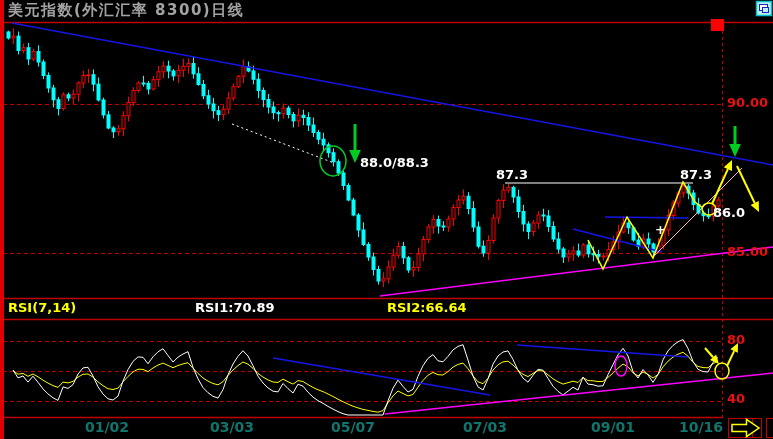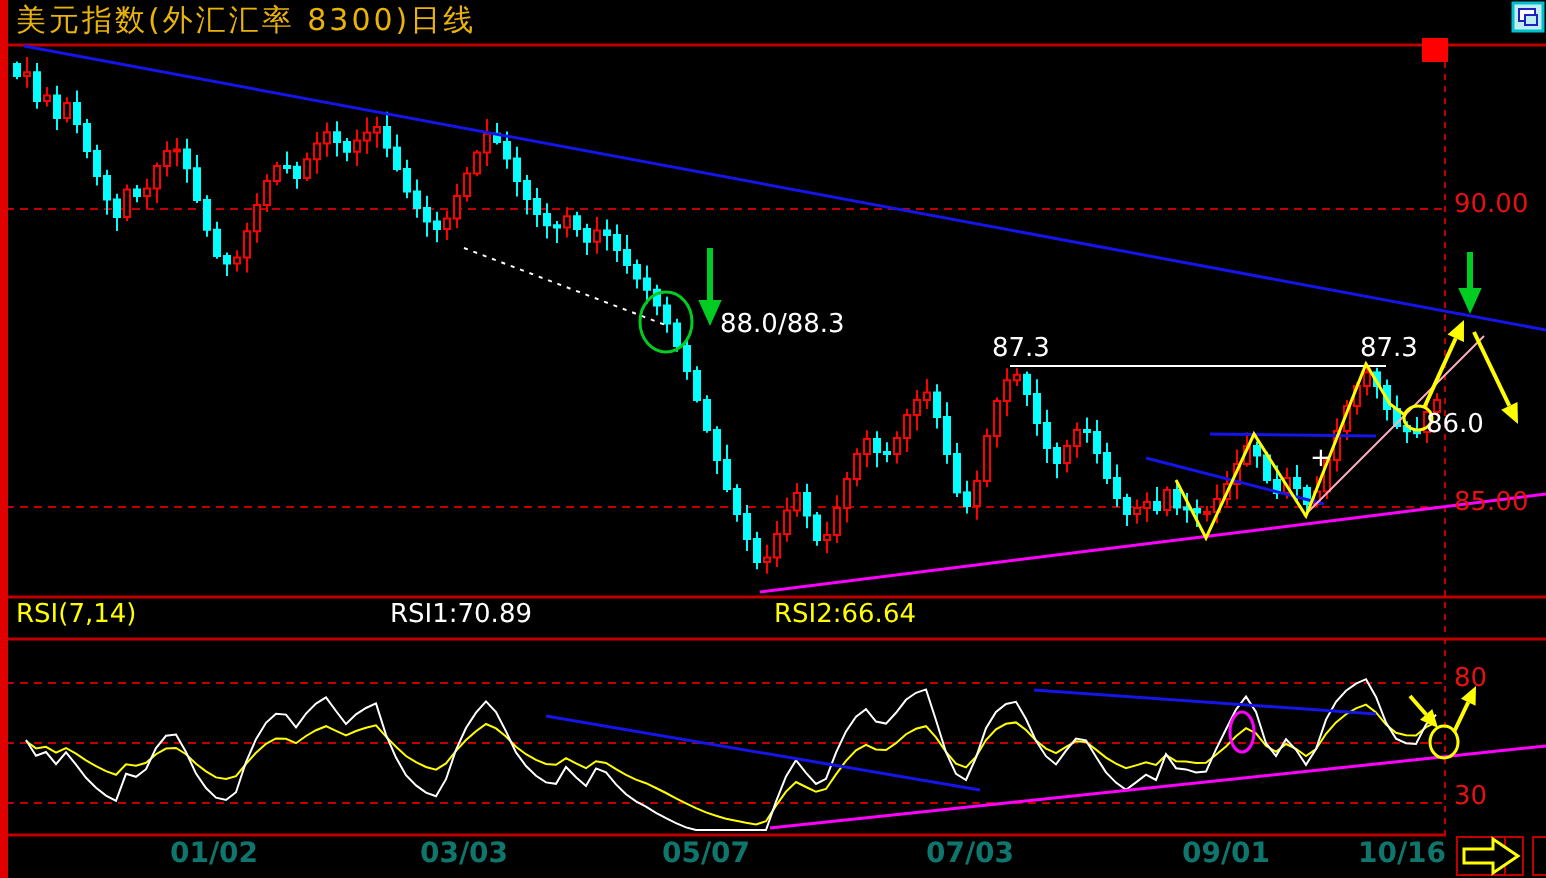--- a/index.html
+++ b/index.html
@@ -4,23 +4,23 @@
 <style>
   html,body{margin:0;padding:0;background:#000;}
   #app{position:relative;width:773px;height:439px;background:#000;overflow:hidden;
        font-family:"DejaVu Sans",sans-serif;}
   #gfx{position:absolute;left:0;top:0;z-index:1;}
   .labels{position:absolute;left:0;top:0;width:773px;height:439px;z-index:2;pointer-events:none;}
   .lbl{position:absolute;white-space:pre;line-height:1;}
   .red{color:#e81010;}
   .white{color:#ffffff;}
   .yellow{color:#ffff00;text-align:right;}
-  .title{color:#eab308;font-weight:normal;font-size:15px;letter-spacing:1.5px;}
+  .title{color:#a3a3a3;font-weight:bold;font-size:15px;letter-spacing:1.5px;}
   .date{color:#0f766e;font-weight:bold;font-size:14px;transform:translateX(-50%);}
-  .px13{font-size:13px;}
+  .px13{font-size:13px;font-weight:bold;}
 </style>
 </head>
 <body>
 
 <div id="app">
 
   <svg id="gfx" width="773" height="439" viewBox="0 0 773 439">
       <line x1="0" y1="22.5" x2="773" y2="22.5" stroke="#c00000" stroke-width="1.5"></line>
       <line x1="3" y1="298.5" x2="773" y2="298.5" stroke="#c00000" stroke-width="1.5"></line>
       <line x1="3" y1="319.5" x2="773" y2="319.5" stroke="#c00000" stroke-width="1.5"></line>
@@ -385,21 +385,21 @@
     <span class="lbl white px13" style="left:496px;top:168px;">87.3</span>
     <span class="lbl white px13" style="left:680px;top:168px;">87.3</span>
     <span class="lbl white px13" style="left:713px;top:206px;">86.0</span>
     <span class="lbl white px13" style="left:655px;top:223px;">+</span>
 
     <span class="lbl yellow px13" style="left:8px;top:301px;">RSI(7,14)</span>
     <span class="lbl white px13" style="left:195px;top:301px;">RSI1:70.89</span>
     <span class="lbl yellow px13" style="left:387px;top:301px;">RSI2:66.64</span>
 
     <span class="lbl red px13" style="left:727px;top:333px;">80</span>
-    <span class="lbl red px13" style="left:727px;top:392px;">30</span>
+    <span class="lbl red px13" style="left:727px;top:392px;">40</span>
 
     <span class="lbl date" style="left:107px;top:420px;">01/02</span>
     <span class="lbl date" style="left:232px;top:420px;">03/03</span>
     <span class="lbl date" style="left:353px;top:420px;">05/07</span>
     <span class="lbl date" style="left:485px;top:420px;">07/03</span>
     <span class="lbl date" style="left:613px;top:420px;">09/01</span>
     <span class="lbl date" style="left:701px;top:420px;text-align:center;">10/16</span>
   </div>
 </div>
 

